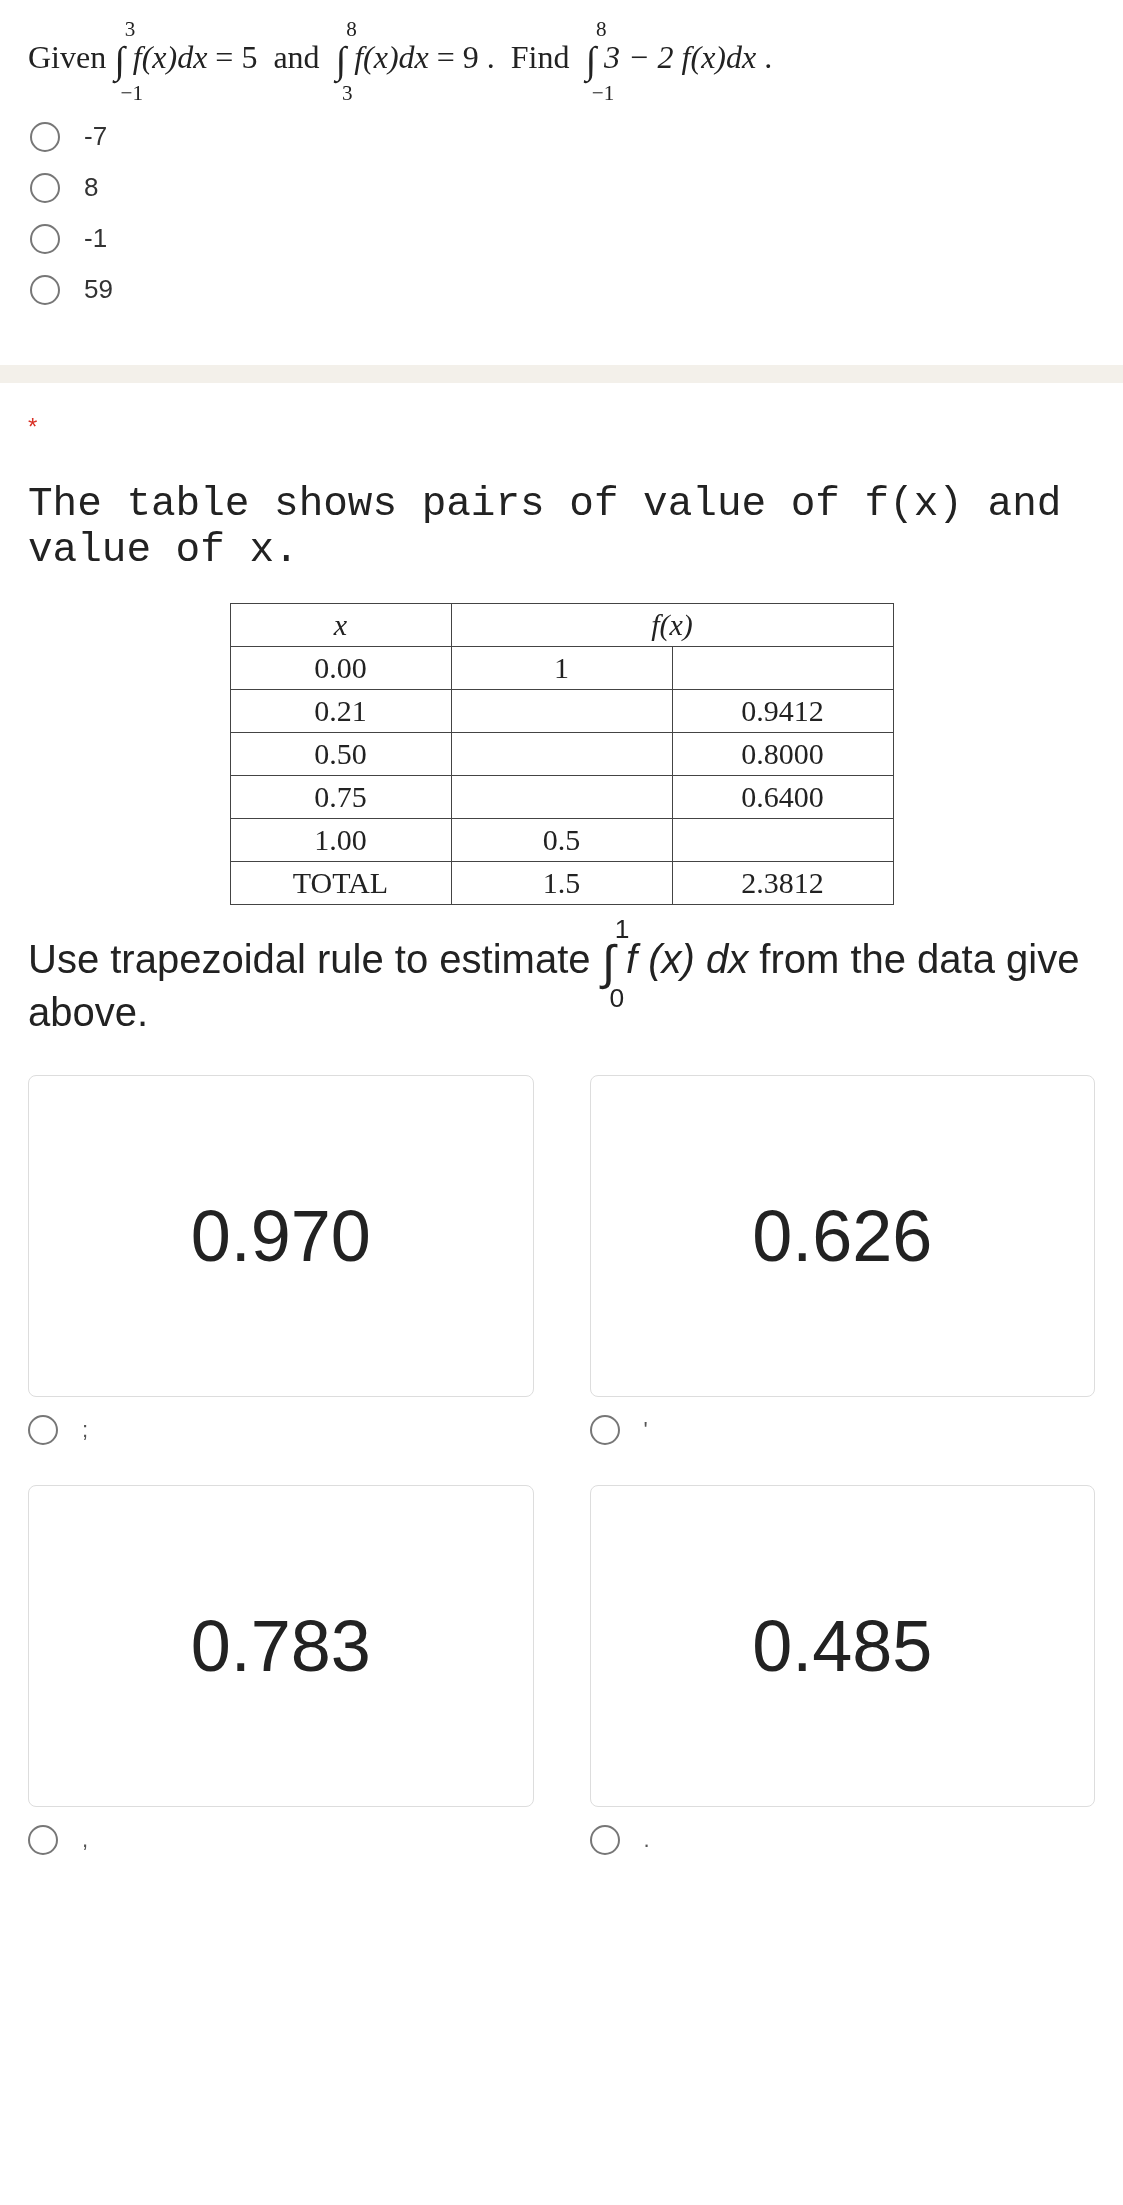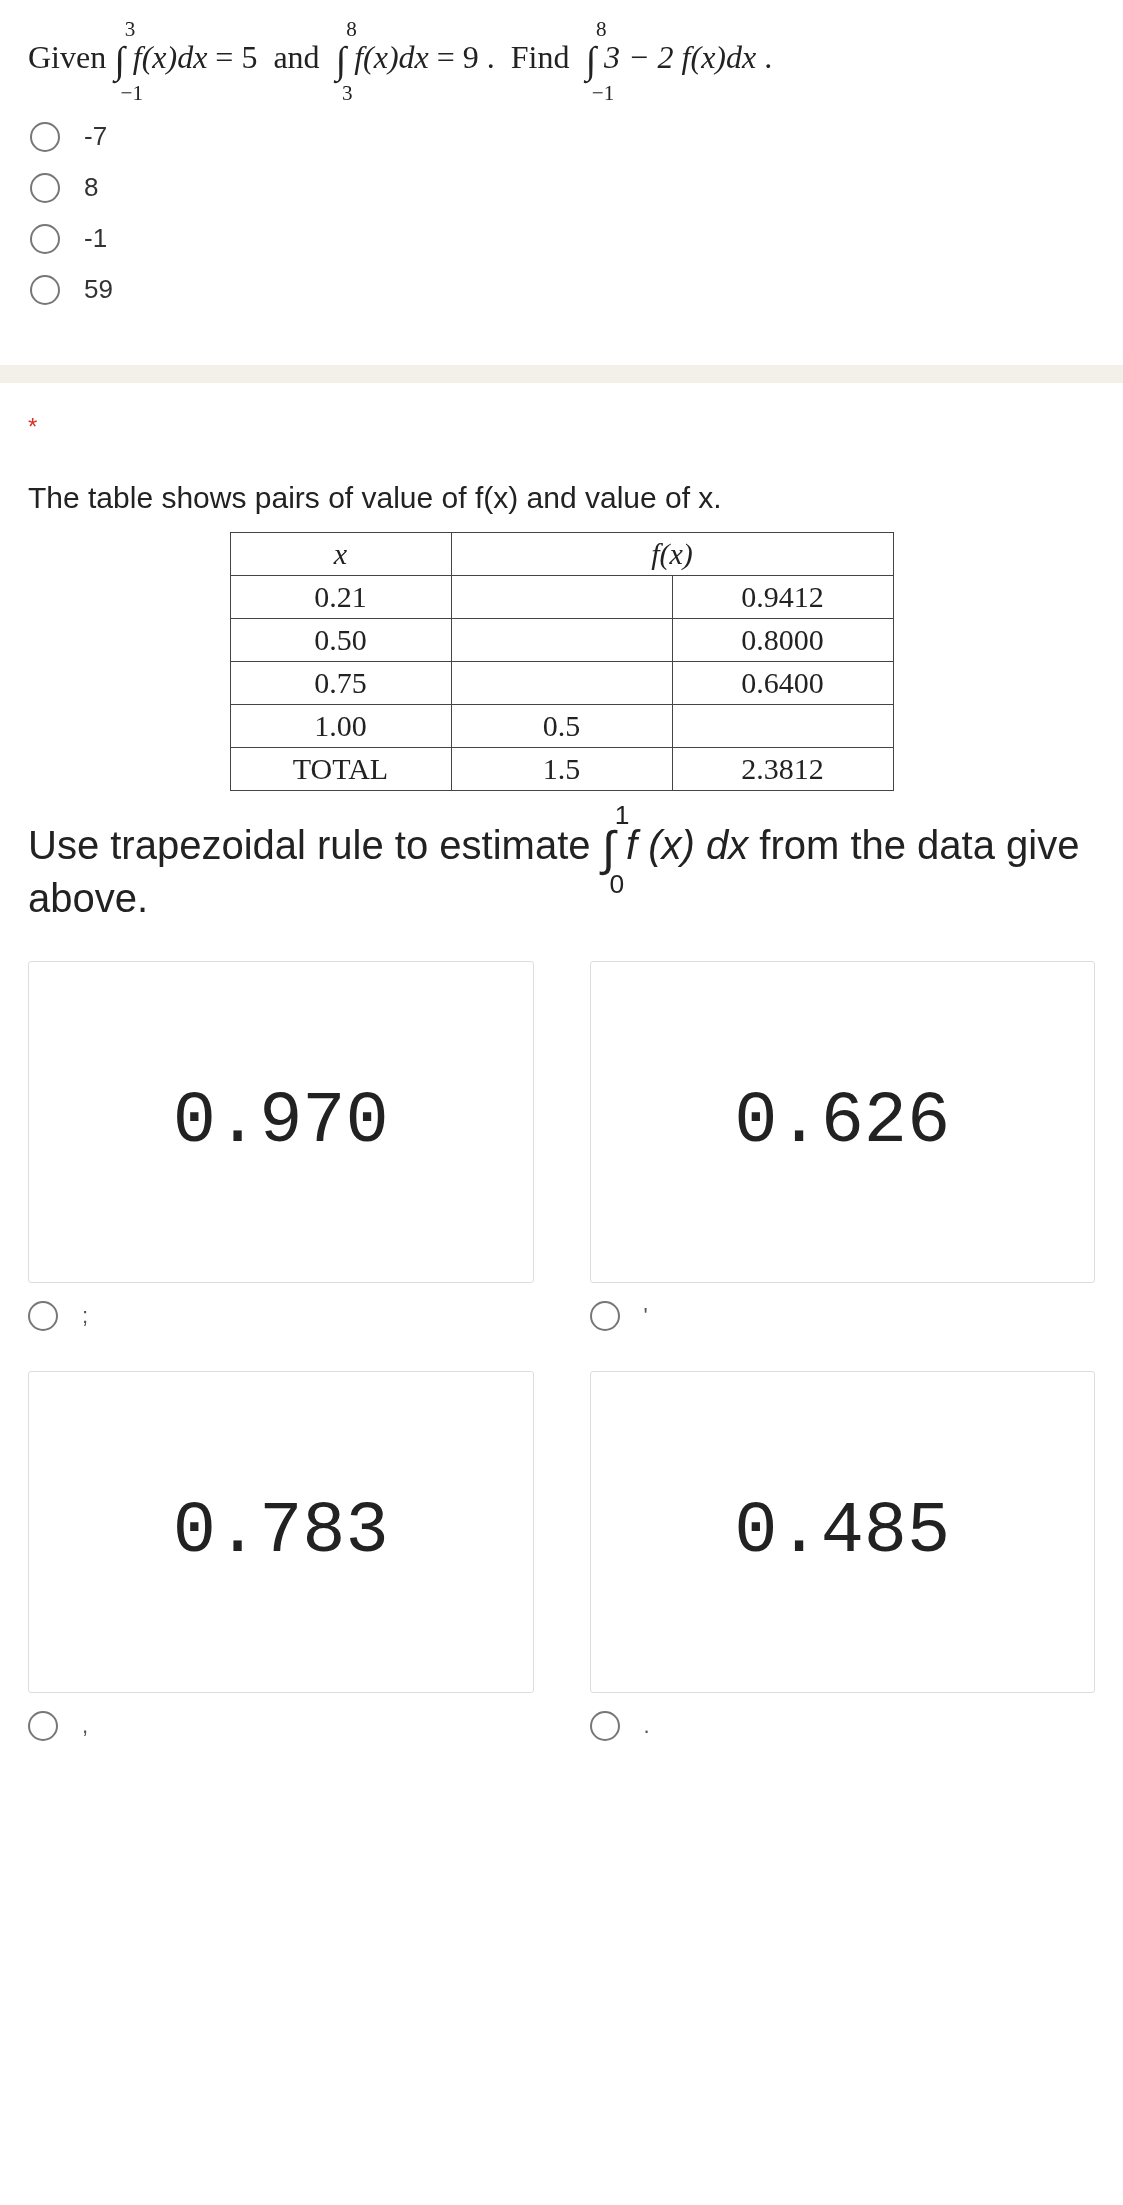--- a/index.html
+++ b/index.html
@@ -3,28 +3,28 @@
 <meta charset="utf-8">
 <style>
   body{margin:0;font-family:Arial,sans-serif;font-size:22px;color:#222;background:#fff}
   .card{background:#fff;padding:30px 28px 40px 28px}
   .sep{height:18px;background:#f3f0ea}
   .prompt{font-family:'Times New Roman',serif;font-size:32px;line-height:1.6;margin-bottom:30px}
   .opts{margin-left:2px}
   .opt{display:flex;align-items:center;margin:20px 0;font-family:Arial,sans-serif;font-size:26px;color:#333}
   .radio{width:26px;height:26px;min-width:26px;border:2px solid #777;border-radius:50%;margin-right:24px}
   .req{color:#d93025;font-size:24px}
-  .desc{font-family:Liberation Sans, sans-serif;font-size:30px;margin:40px 0 17px}
+  .desc{font-family:Liberation Mono, monospace;font-size:41px;margin:40px 0 30px}
   table{border-collapse:collapse;margin:0 auto 30px;font-family:'Times New Roman',serif;font-size:30px}
   td,th{border:1px solid #444;padding:4px 20px;text-align:center;min-width:180px}
   .lh{font-style:italic}
   .tot td{font-weight:normal}
   .inst{font-family:Liberation Sans, sans-serif;font-size:40px;margin:20px 0 40px}
   .grid{display:grid;grid-template-columns:1fr 1fr;gap:40px 56px;margin-top:18px}
-  .ans{border:1px solid #ddd;border-radius:3px;height:320px;display:flex;align-items:center;justify-content:center;font-family:Liberation Mono, monospace;font-size:72px}
+  .ans{border:1px solid #ddd;border-radius:8px;height:320px;display:flex;align-items:center;justify-content:center;font-family:Liberation Sans, sans-serif;font-size:72px}
   .small-opt{display:flex;align-items:center;margin-top:18px;font-size:22px;color:#555}
   .int{display:inline-block;vertical-align:middle;position:relative;font-size:1.2em}
   .int .t{position:absolute;top:-0.8em;left:0.5em;font-size:.55em}
   .int .b{position:absolute;bottom:-0.9em;left:0.3em;font-size:.55em}
 </style>
 </head>
 <body>
 
 <div class="card">
   <div class="prompt">
@@ -70,20 +70,25 @@
   <div class="desc">
     <span>The table shows pairs of value of f(x) and value of x.</span>
   </div>
 
   <table>
     <tbody>
         <tr>
       <td class="lh">x</td>
       <td class="lh" colspan="2">f(x)</td>
     </tr>
+    <tr>
+          <td>0.00</td>
+          <td>1</td>
+          <td></td>
+        </tr>
     <tr>
           <td>0.21</td>
           <td></td>
           <td>0.9412</td>
         </tr>
     <tr>
           <td>0.50</td>
           <td></td>
           <td>0.8000</td>
         </tr>

